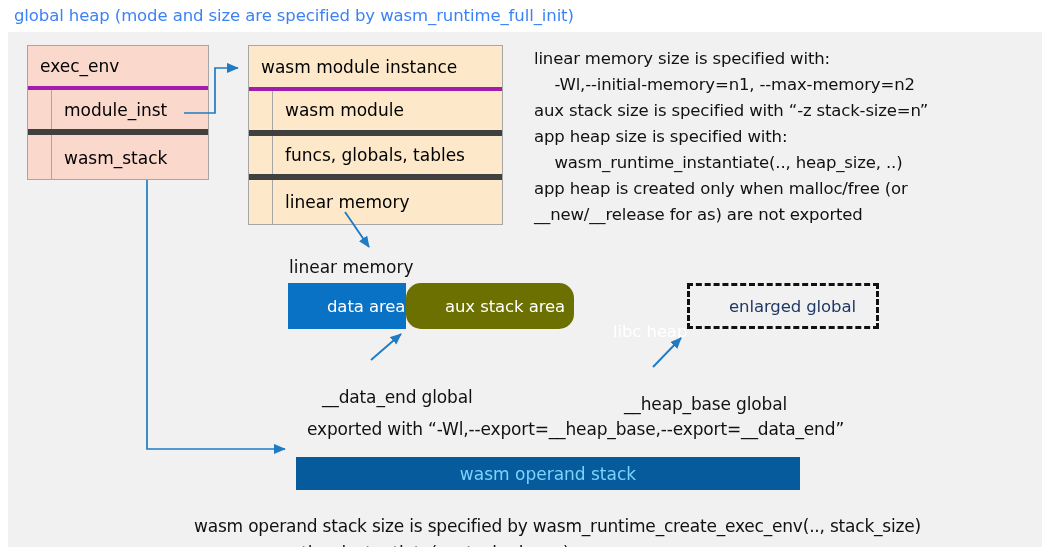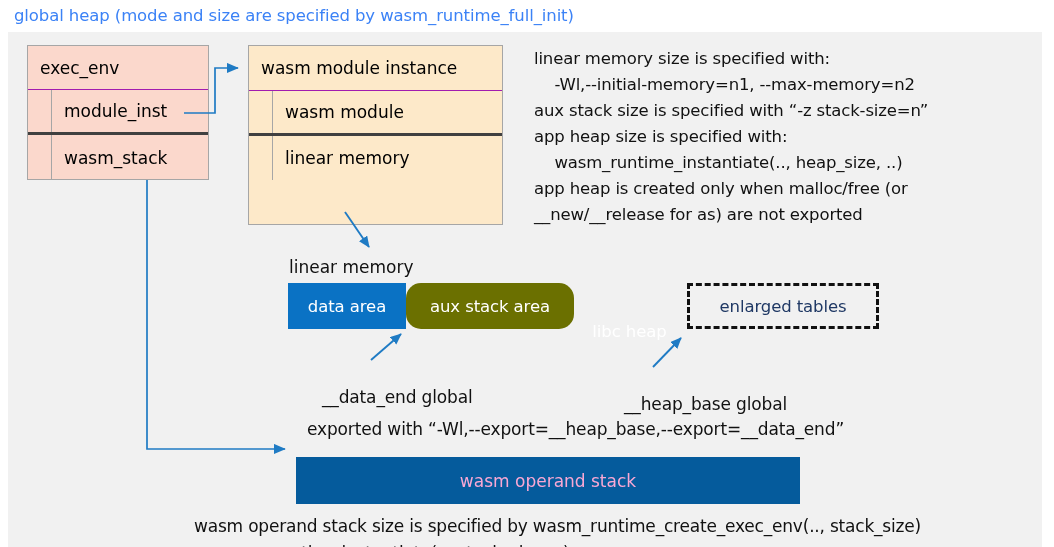--- a/index.html
+++ b/index.html
@@ -43,24 +43,24 @@
   .struct .row {
     position: relative;
     display: flex;
     align-items: center;
     font-size: 17px;
     color: #000;
     white-space: nowrap;
   }
   .struct .hdr {
     padding-left: 12px;
-    border-bottom: 1px solid #a21caf;
+    border-bottom: 4px solid #a21caf;
   }
   .struct .row {
-    border-bottom: 3px solid #404040;
+    border-bottom: 6px solid #404040;
   }
   .struct .row:last-child { border-bottom: none; }
   .struct .row .gutter {
     width: 24px;
     align-self: stretch;
     border-right: 1px solid #a6a6a6;
     flex: 0 0 auto;
   }
   .struct .row .label {
     padding-left: 12px;
@@ -106,25 +106,25 @@
   }
   #memory-bar {
     position: absolute;
     left: 280px; top: 251px;
     height: 46px;
     display: flex;
   }
   #memory-bar .seg {
     display: flex;
     align-items: center;
-    justify-content: center;
     font-size: 16.5px;
     color: #ffffff;
     white-space: nowrap;
     letter-spacing: -0.1px;
+    padding-left: 39px;
   }
   #memory-bar .seg.dashed {
     background: #f1f1f1;
     color: #1f3864;
     border: 3px dashed #111111;
     margin-left: 2px;
   }
 
   
   .annot {
@@ -135,26 +135,26 @@
     letter-spacing: -0.15px;
   }
   #annot-data-end   { left: 314px; top: 355px; }
   #annot-heap-base  { left: 596px; top: 362px; margin-left: 20px; }
   #annot-export     { left: 299px; top: 387px; }
 
   
   #operand-stack-box {
     position: absolute;
     left: 288px; top: 425px;
-    width: 504px; height: 47px;
+    width: 504px; height: 33px;
     background: #055b9c;
     display: flex;
     align-items: center;
     justify-content: center;
-    color: #f9a8d4;
+    color: #7dd3fc;
     font-size: 17px;
     white-space: nowrap;
   }
   #operand-stack-note {
     position: absolute;
     left: 186px; top: 481px;
     font-size: 17px;
     line-height: 27px;
     color: #111;
     white-space: pre;
@@ -186,20 +186,24 @@
       <span class="gutter"></span>
       <span class="label">wasm_stack</span>
     </div>
   </div>
 
   <div class="struct" id="module-inst-box" style="background: rgb(253, 233, 201);">
     <div class="hdr">wasm module instance</div>
     <div class="row">
       <span class="gutter"></span>
       <span class="label">wasm module</span>
+    </div>
+    <div class="row">
+      <span class="gutter"></span>
+      <span class="label">funcs, globals, tables</span>
     </div>
     <div class="row">
       <span class="gutter"></span>
       <span class="label">linear memory</span>
     </div>
   </div>
 
   <div id="spec-text">linear memory size is specified with:
     -Wl,--initial-memory=n1, --max-memory=n2
 aux stack size is specified with “-z stack-size=n”
@@ -214,21 +218,21 @@
     <div class="seg" style="width: 118px; background: rgb(10, 114, 196);">
       <span>data area</span>
     </div>
     <div class="seg" style="width: 168px; background: rgb(107, 112, 0); border-radius: 15px;">
       <span>aux stack area</span>
     </div>
     <div class="seg" style="width: 111px; background: rgb(138, 32, 0); margin-top: 48px;">
       <span>libc heap</span>
     </div>
     <div class="seg dashed" style="width: 192px; background: rgb(241, 241, 241); color: rgb(31, 56, 100);">
-      <span>enlarged tables</span>
+      <span>enlarged global</span>
     </div>
   </div>
 
   <div class="annot" id="annot-data-end">__data_end global</div>
   <div class="annot" id="annot-heap-base">__heap_base global</div>
   <div class="annot" id="annot-export">exported with “-Wl,--export=__heap_base,--export=__data_end”</div>
 
   <div id="operand-stack-box" style="background: rgb(5, 91, 156);">
     <span>wasm operand stack</span>
   </div>

